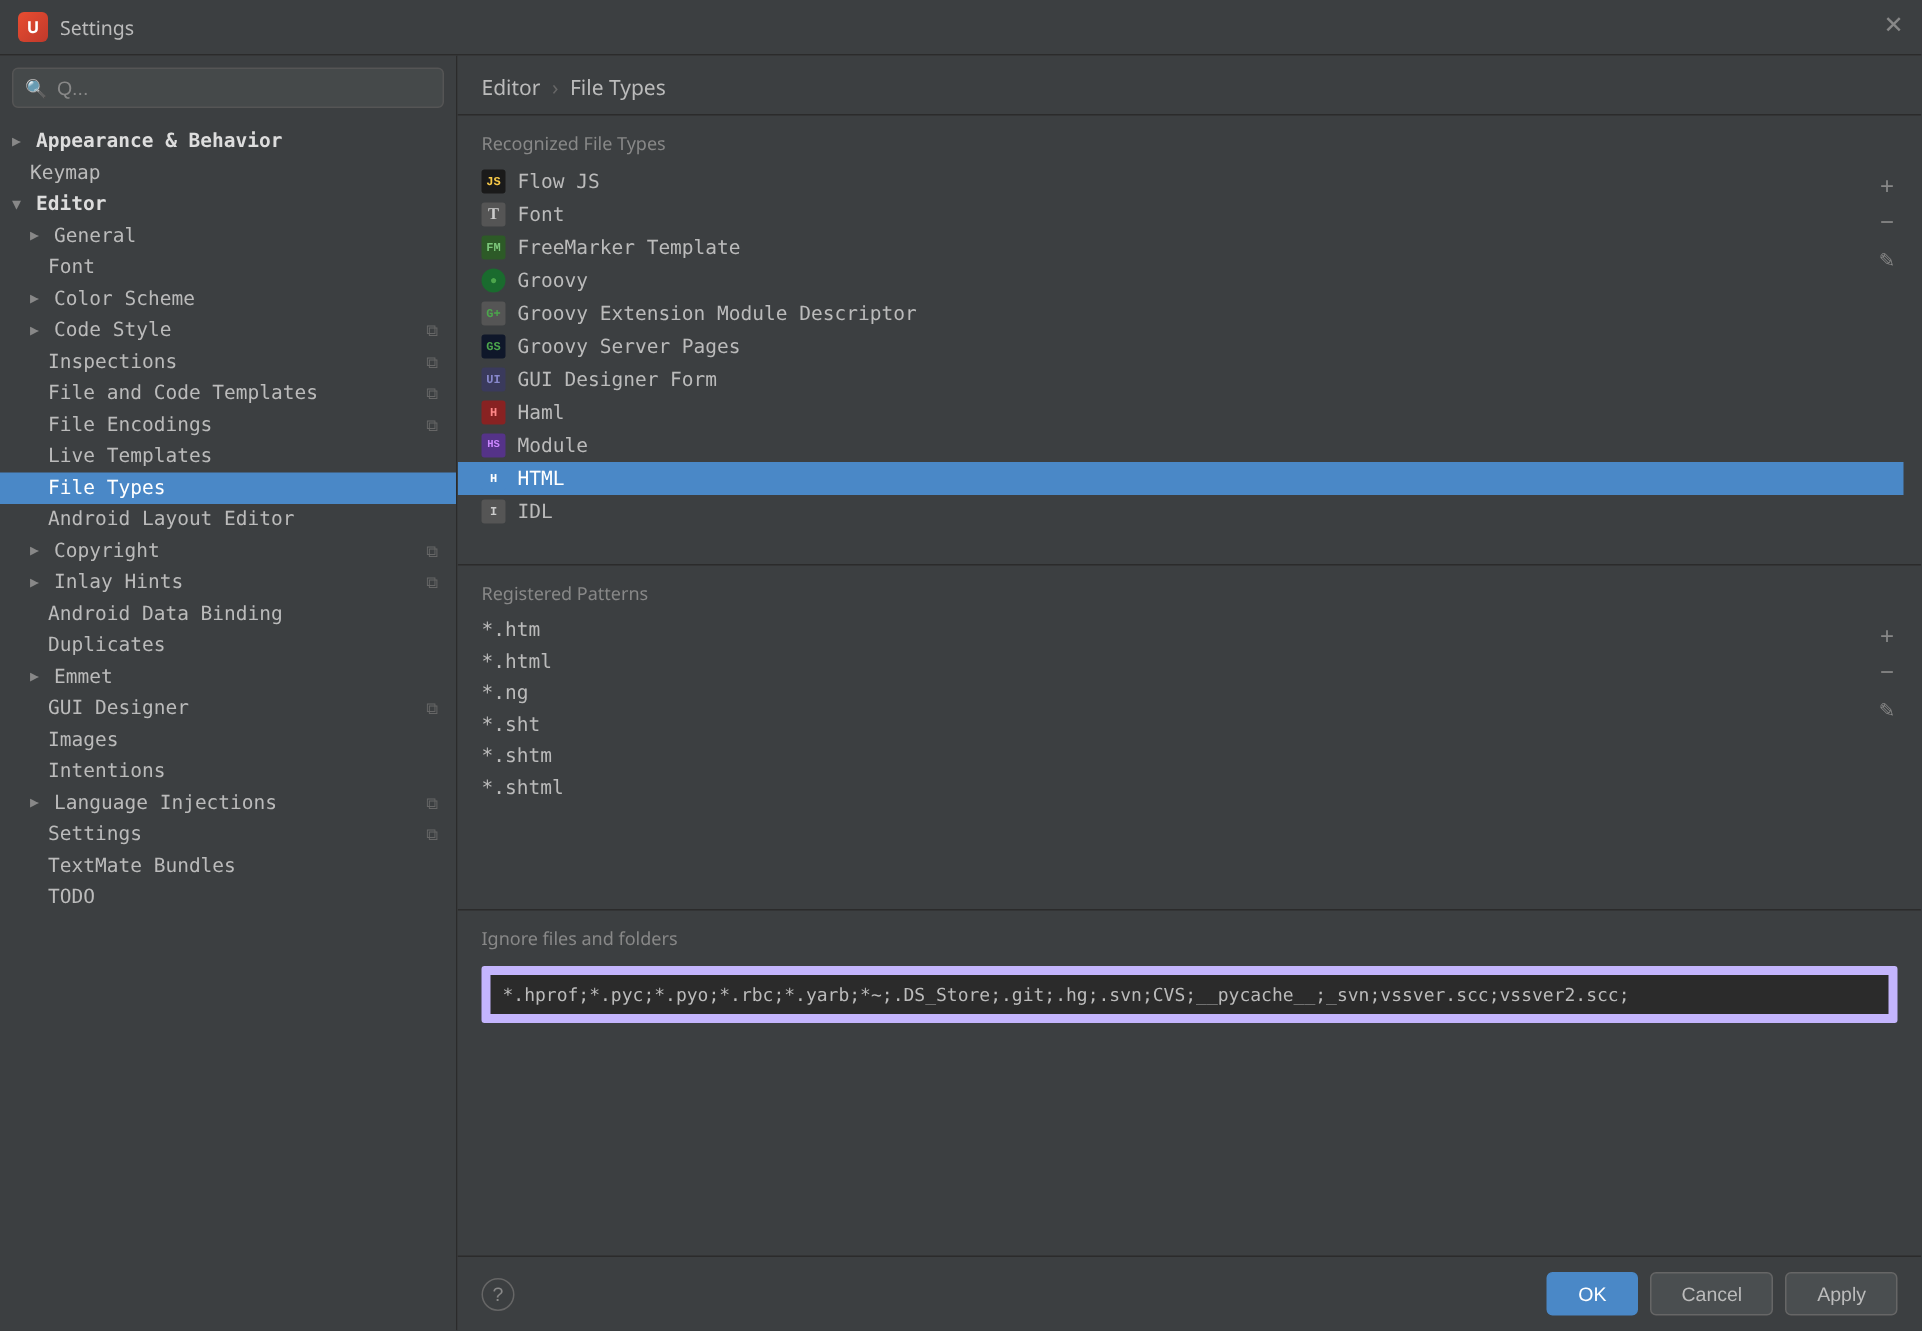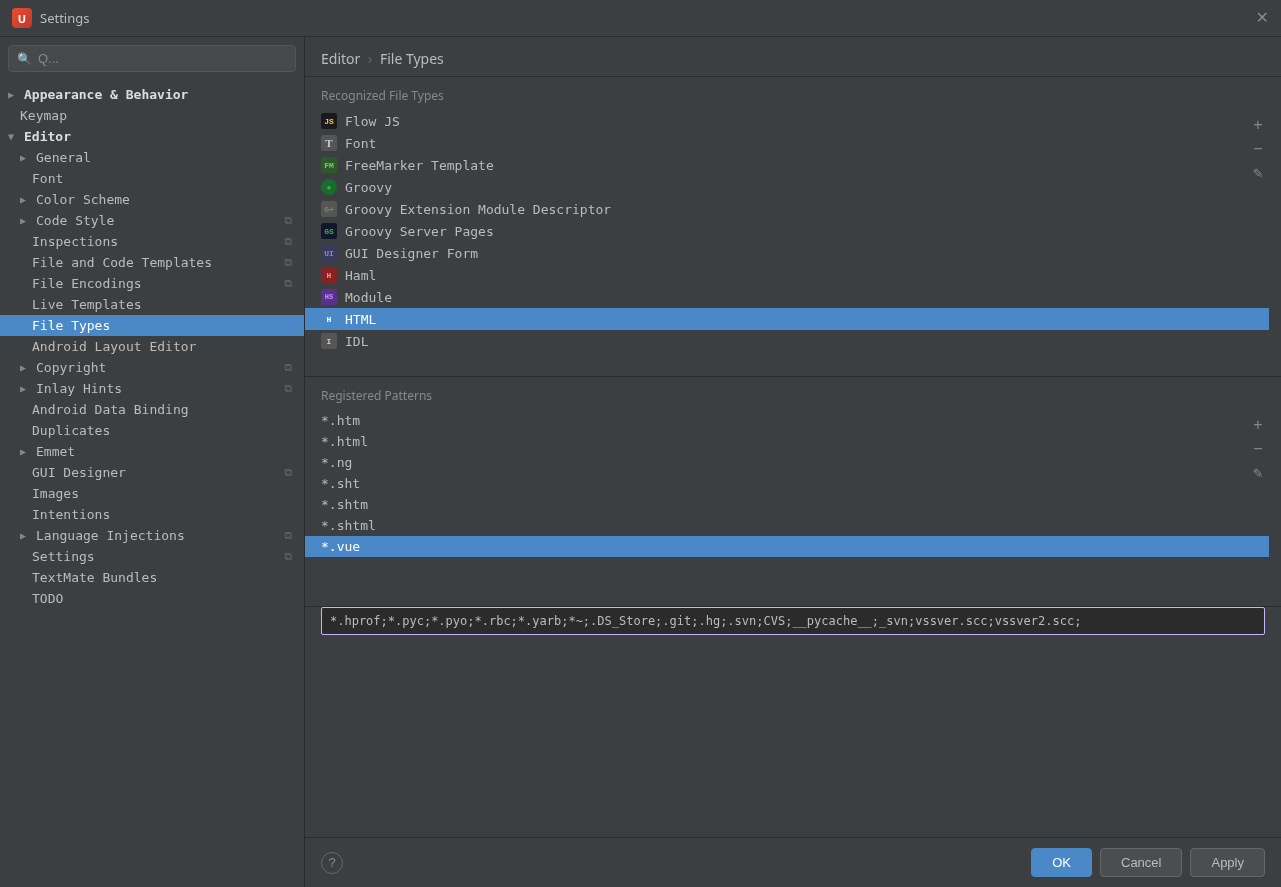--- a/index.html
+++ b/index.html
@@ -263,21 +263,21 @@
     .ignore-section {
       flex: 1;
       padding: 0 16px 12px;
       display: flex;
       flex-direction: column;
       gap: 6px;
       overflow: hidden;
     }
     .ignore-input {
       background: #2b2b2b;
-      border: 1px solid #c4b5fd;
+      border: 6px solid #c4b5fd;
       color: #bbbbbb;
       font-size: 12px;
       font-family: monospace;
       padding: 6px 8px;
       border-radius: 2px;
       width: 100%;
       outline: none;
       resize: none;
     }
 
@@ -549,32 +549,32 @@
         <div class="section-label">Registered Patterns</div>
 
         <div style="position:relative;">
           <div class="patterns-list" style="padding-right:12px;">
             <div class="pattern-item">*.htm</div>
             <div class="pattern-item">*.html</div>
             <div class="pattern-item">*.ng</div>
             <div class="pattern-item">*.sht</div>
             <div class="pattern-item">*.shtm</div>
             <div class="pattern-item">*.shtml</div>
-            <div class="pattern-item selected">*.vue</div>
           </div>
 
           <div class="action-buttons-patterns">
             <button class="action-btn">+</button>
             <button class="action-btn">−</button>
             <button class="action-btn" style="font-size:13px;">✎</button>
           </div>
         </div>
       </div>
 
       <div class="ignore-section">
+        <div class="section-label" style="padding:10px 0 4px;">Ignore files and folders</div>
         <input class="ignore-input" type="text" value="*.hprof;*.pyc;*.pyo;*.rbc;*.yarb;*~;.DS_Store;.git;.hg;.svn;CVS;__pycache__;_svn;vssver.scc;vssver2.scc;" style="">
       </div>
 
     </div>
 
     <div class="bottom-bar">
       <button class="help-btn">?</button>
       <div class="bottom-actions">
         <button class="dialog-btn primary">OK</button>
         <button class="dialog-btn">Cancel</button>

